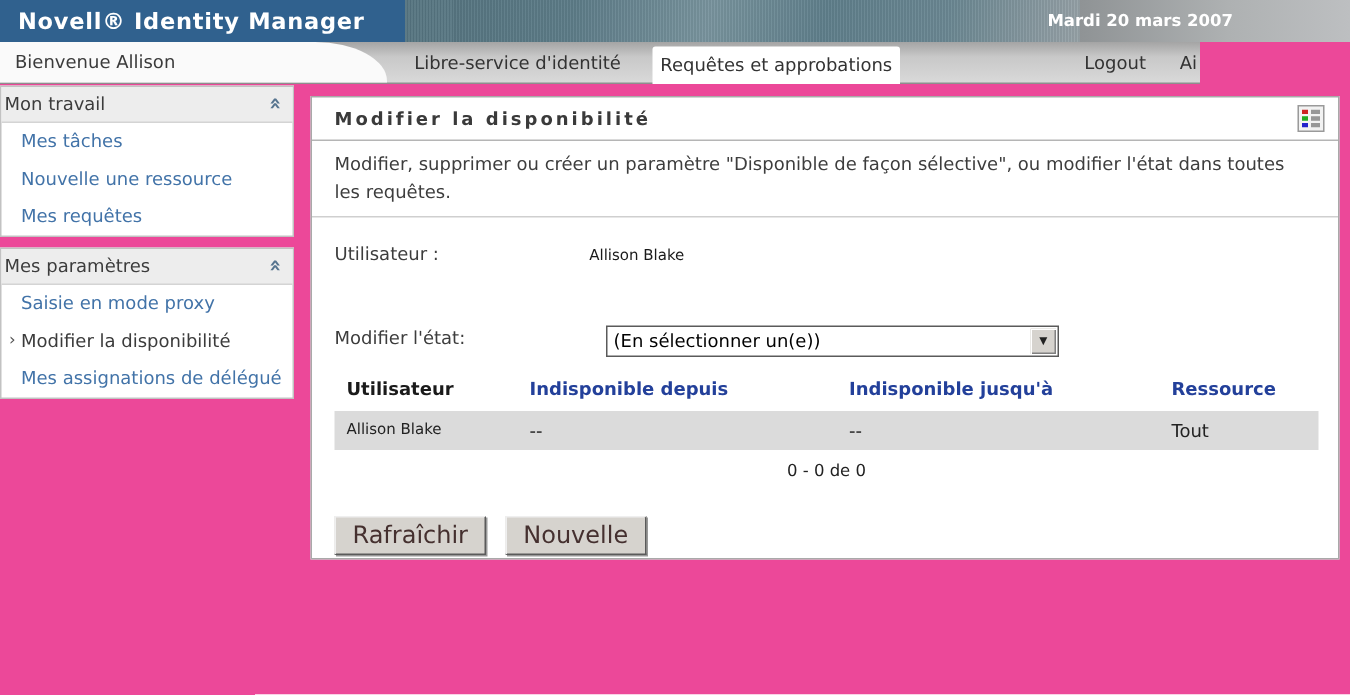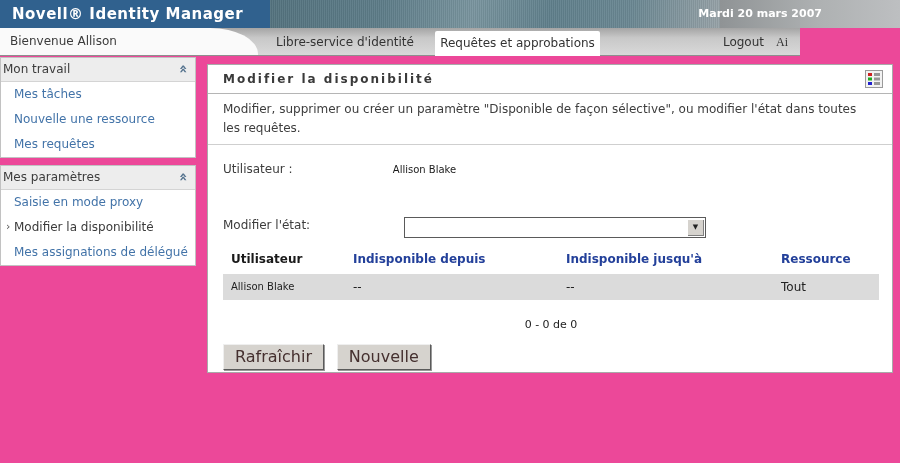--- a/index.html
+++ b/index.html
@@ -26,21 +26,21 @@
     background:linear-gradient(180deg,#a4a4a4 0,#c8c8c8 35%,#dadada 100%); }
   .topbar-line { position:absolute; left:0; bottom:0; width:100%; height:1px; background:#8e8e8e; z-index:1; }
   .welcome { position:absolute; left:0; top:0; width:258px; height:27px; background:#fafafa;
     border-top-right-radius:48px 26px; line-height:27px; padding-left:10px;
     box-sizing:border-box; color:#3b3b3b; z-index:1; }
   .tab { position:absolute; top:0; height:28px; line-height:28px; text-align:center; color:#333; cursor:pointer; }
   .tab-inactive { left:255px; width:180px; }
   .tab-active { left:435px; width:165px; top:3px; height:25px; line-height:24px;
     background:#fff; border-radius:2px 2px 0 0; z-index:2; }
   .logout { position:absolute; right:36px; top:0; line-height:28px; color:#333; cursor:pointer; }
-  .help { position:absolute; right:12px; top:0; line-height:28px; color:#333; cursor:pointer;font-family:Liberation Serif, serif; }
+  .help { position:absolute; right:2px; top:0; line-height:28px; color:#333; cursor:pointer; }
 
   
   .sidebar { position:absolute; left:0; top:57px; width:196px; }
   .side-box { border:1px solid #c2c2c2; background:#fff; margin-bottom:7px; }
   .side-head { height:23px; background:#ededed; border-bottom:1px solid #d4d4d4;
     line-height:23px; padding-left:2px; color:#3c3c3c; position:relative; cursor:pointer; }
   .chev { position:absolute; right:7px; top:4px; color:#56748f; font-size:14px;
     font-weight:bold; display:inline-block; transform:rotate(90deg); line-height:14px; }
   .side-item { height:25px; line-height:25px; padding-left:13px; color:#4273a8;
     position:relative; cursor:pointer; white-space:nowrap; }
@@ -74,21 +74,21 @@
 
   .vtable { position:absolute; left:15px; top:182px; width:656px; }
   .vhead { display:flex; height:24px; line-height:24px; font-weight:bold; }
   .vrow { display:flex; height:26px; line-height:26px; background:#dbdbdb; margin-top:3px; }
   .c { box-sizing:border-box; padding-left:8px; overflow:hidden; white-space:nowrap; }
   .c1 { width:122px; } .c2 { width:213px; } .c3 { width:215px; } .c4 { width:106px; }
   .vhead .c1 { color:#1a1a1a; }
   .vhead .c2, .vhead .c3, .vhead .c4 { color:#23409a; cursor:pointer; }
   .vrow .c { color:#222; }
   .vrow .c1 { font-size:10px; }
-  .vpage { height:24px; line-height:24px; text-align:center; font-size:11px; color:#222; margin-top:13px; }
+  .vpage { height:24px; line-height:24px; text-align:center; font-size:11px; color:#222; margin-top:2px; }
 
   .btnrow { position:absolute; left:15px; top:279px; }
   .btn { display:inline-block; padding:2px 11px 3px; background:#d6d3ce;
     border:1px solid; border-color:#efefef #5a5a5a #5a5a5a #efefef;
     box-shadow:1px 1px 0 #999; color:#45302f; font-size:16px; 
     margin-right:9px; cursor:pointer; }
 </style>
 </head>
 <body>
 
@@ -164,20 +164,21 @@
 
     <div class="frow row-user">
       <span class="flabel">Utilisateur :</span>
       <span class="fval-small">Allison Blake</span>
     </div>
 
 
     <div class="frow row-change">
       <span class="flabel">Modifier l'état:</span>
       <span class="select">
+        <span class="select-text">(En sélectionner un(e))</span>
         <span class="select-arrow">▼</span>
       </span>
     </div>
 
     <div class="vtable">
       <div class="vhead">
         <span class="c c1">Utilisateur</span>
         <span class="c c2">Indisponible depuis</span>
         <span class="c c3">Indisponible jusqu'à</span>
         <span class="c c4">Ressource</span>

